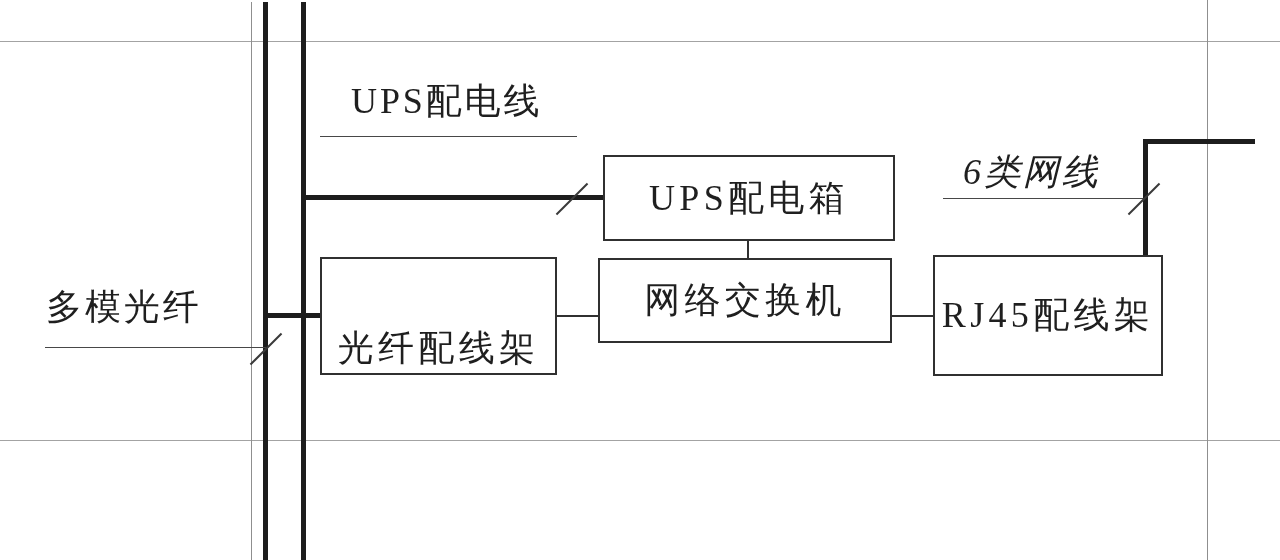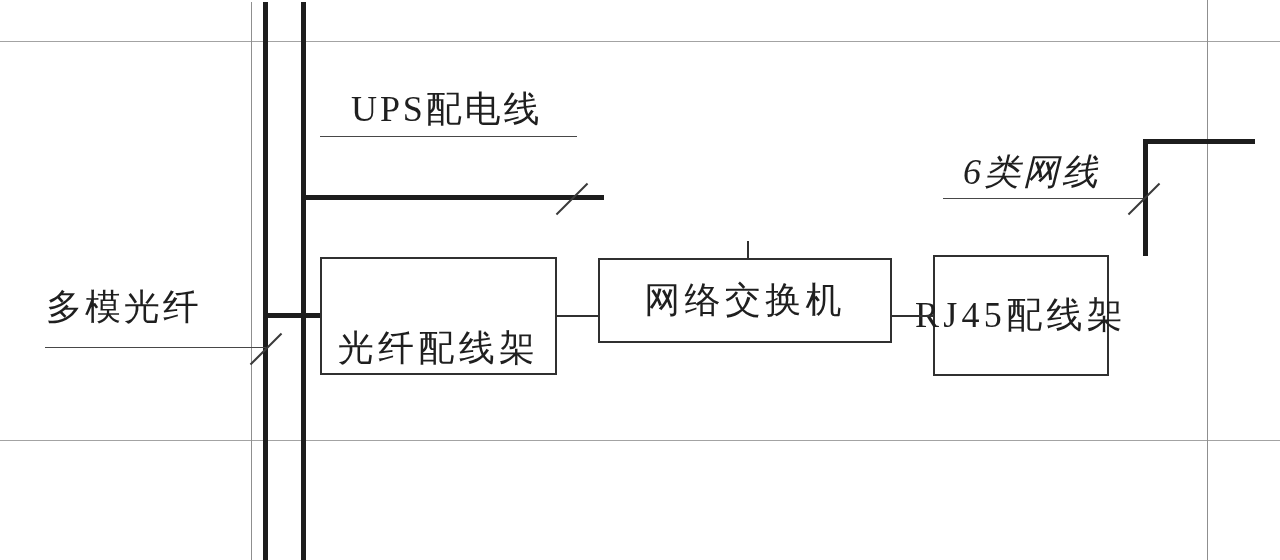--- a/index.html
+++ b/index.html
@@ -104,34 +104,37 @@
   <div class="abs thick-v" style="left:1143px; top:139px; height:117px;"></div>
 
   <div class="abs leader" style="left:320px; top:136px; width:257px;"></div>
   <div class="abs leader" style="left:943px; top:198px; width:201px;"></div>
   <div class="abs leader" style="left:45px; top:347px; width:221px;"></div>
 
   <div class="abs slash" style="left:550px; top:198px;"></div>
   <div class="abs slash" style="left:1122px; top:198px;"></div>
   <div class="abs slash" style="left:244px; top:348px;"></div>
 
+  <div class="abs node" style="left:603px; top:155px; width:292px; height:86px;">
+    <span>UPS配电箱</span>
+  </div>
 
   <div class="abs node" style="left:320px; top:257px; width:237px; height:118px;align-items:flex-end;">
     <span>光纤配线架</span>
   </div>
 
   <div class="abs node" style="left:598px; top:258px; width:294px; height:85px;">
     <span>网络交换机</span>
   </div>
 
-  <div class="abs node" style="left:933px; top:255px; width:176px; height:121px;">
+  <div class="abs node" style="left:933px; top:255px; width:230px; height:121px;">
     <span>RJ45配线架</span>
   </div>
 
   <div class="abs conn-v" style="left:747px; top:241px; height:17px;"></div>
   <div class="abs conn-h" style="left:557px; top:315px; width:41px;"></div>
   <div class="abs conn-h" style="left:892px; top:315px; width:41px;"></div>
 
-  <div class="abs cable-label" style="left:351px; top:91px;">UPS配电线</div>
+  <div class="abs cable-label" style="left:351px; top:83px;">UPS配电线</div>
   <div class="abs cable-label" style="left:963px; top:154px;font-style:italic;">6类网线</div>
   <div class="abs cable-label" style="left:46px; top:289px;">多模光纤</div>
 
 </div>
 
 </body></html>

